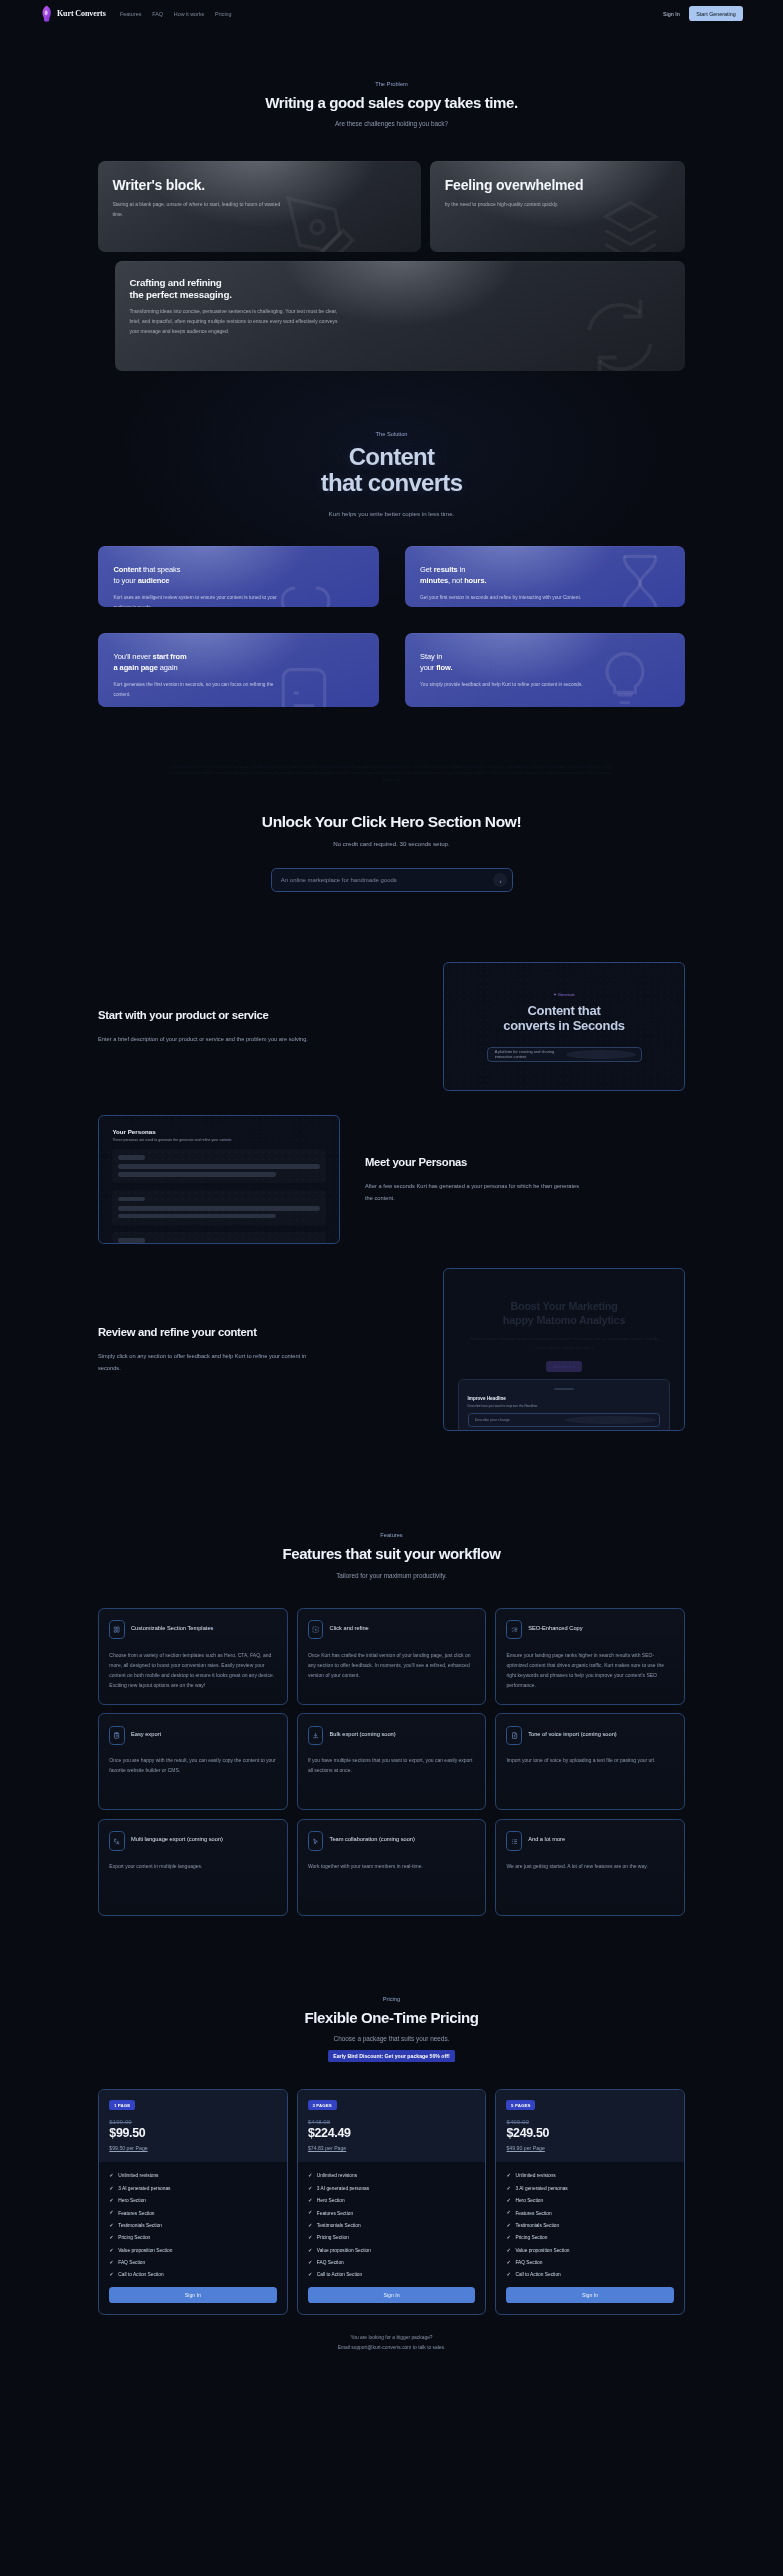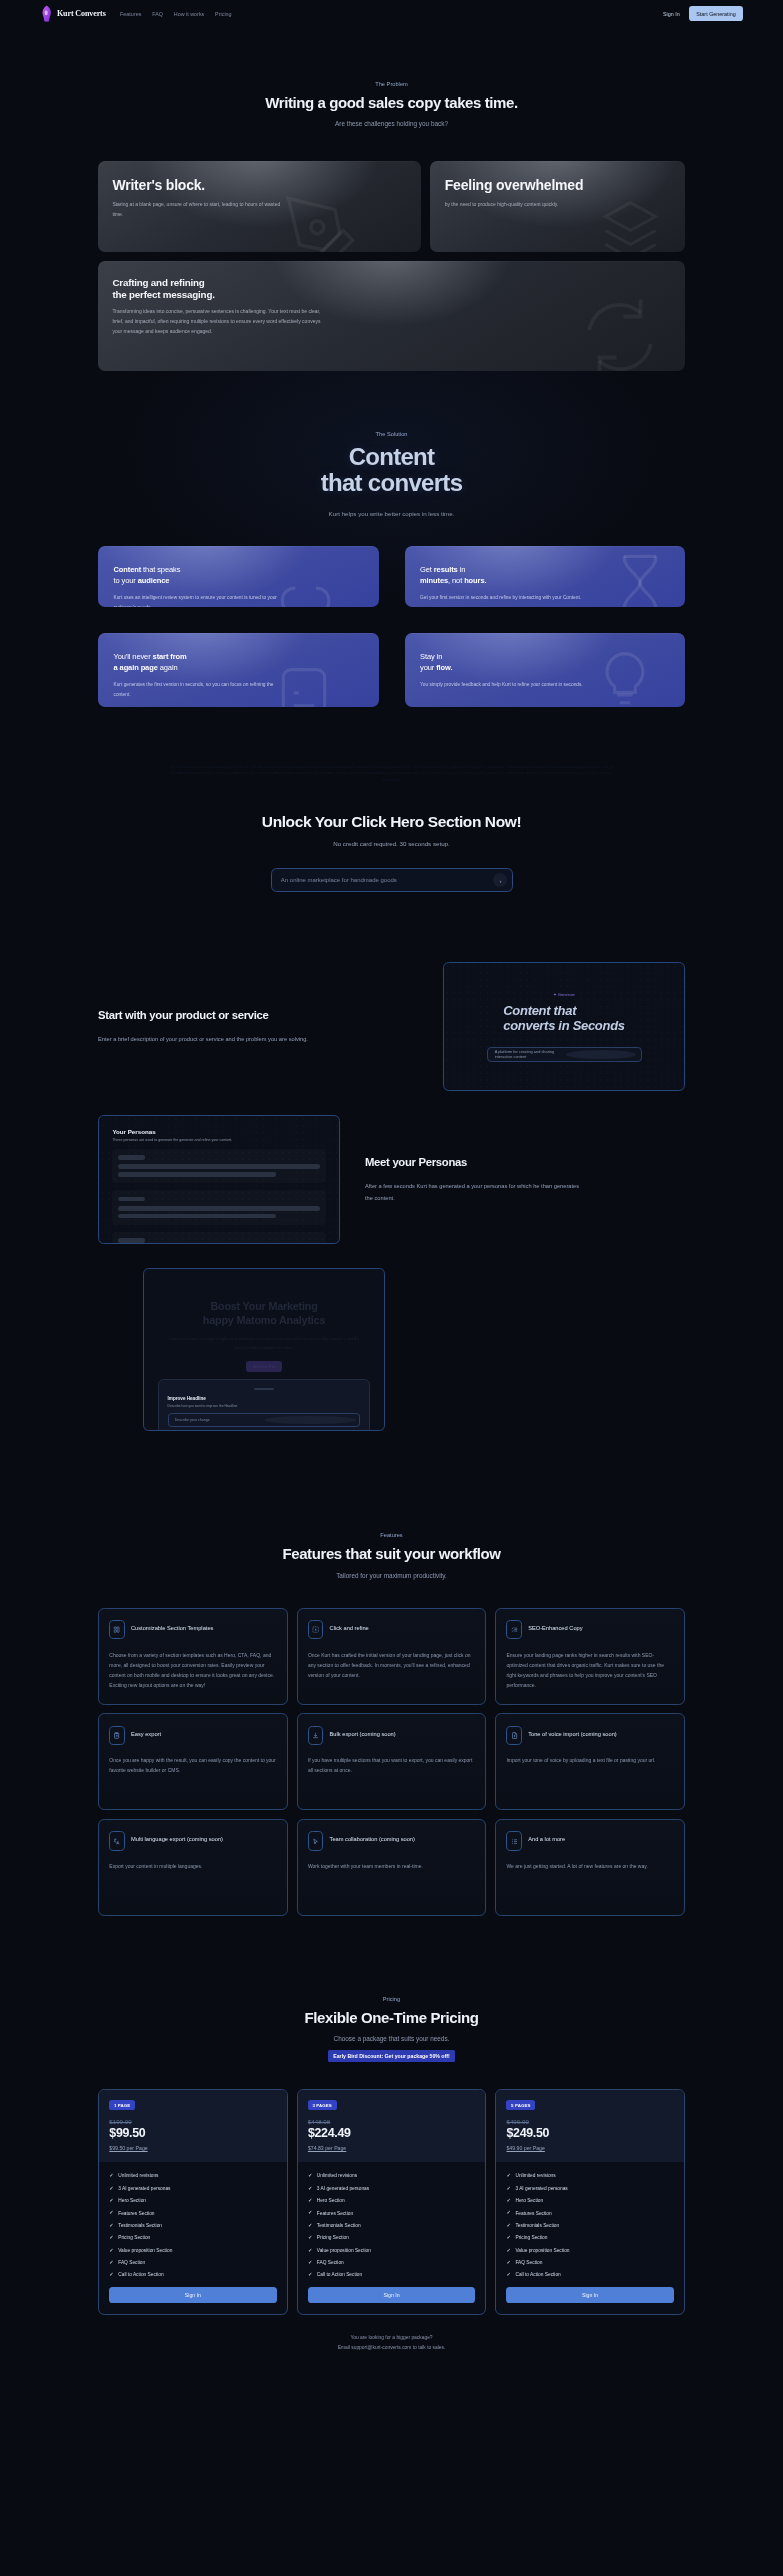--- a/index.html
+++ b/index.html
@@ -98,21 +98,21 @@
     padding: 15.5px 14.4px;
     box-shadow: inset 0 0.5px 0 rgba(255,255,255,0.06);
   }
   .prob-card .grain {
     position:absolute; inset:0; opacity:.5;
     background-image: radial-gradient(circle, rgba(255,255,255,0.035) 0.3px, transparent 0.4px);
     background-size: 1.5px 1.5px; pointer-events:none;
   }
   .p1 { flex: 0 0 323px; height: 91px; }
   .p2 { flex: 1; height: 91px; }
-  .p3 { height: 110px; margin-top: 9.3px; }
+  .p3 { height: 110px; margin-top: 9.3px; margin-left: 17px; }
   .prob-card h3 {
     font-size: 14px; font-weight: 700; color: #f4f6fa; line-height: 1.22;
     position: relative; letter-spacing: -0.2px;
   }
   .prob-card p {
     margin-top: 6.7px; font-size: 5px; line-height: 1.95;
     color: #a6acb8; max-width: 175px; position: relative;
   }
   .p3 p { max-width: 216px; }
   .p3 h3 { font-size: 9.8px; }
@@ -207,22 +207,22 @@
     background: #0b0f19; position: relative; overflow: hidden;
   }
   .mock-a { height: 129px; display:flex; flex-direction:column; align-items:center; justify-content:center; }
   .mock-dots {
     position:absolute; inset:0;
     background-image: radial-gradient(circle, rgba(255,255,255,0.05) 0.5px, transparent 0.5px);
     background-size: 6.7px 6.7px;
   }
   .mock-gen { color:#8b6fe0; font-size:4.1px; margin-bottom:5.7px; position:relative; }
   .mock-h {
-    font-size: 13px; font-weight: 700; color: #c0cde4; text-align: left;
-    line-height: 1.22; position: relative; letter-spacing:-0.3px;font-style:italic;
+    font-size: 13px; font-weight: 700; color: #c0cde4; text-align: center;
+    line-height: 1.22; position: relative; letter-spacing:-0.3px;
   }
   .mock-input {
     margin-top: 12.4px; width: 155px; height: 15.5px; border:0.5px solid #2b3f66;
     border-radius: 4.1px; background:#0e1421; display:flex; align-items:center;
     padding: 0 4.1px 0 7.2px; position:relative;
   }
   .mock-input span { font-size:3.9px; color:#8d98ad; flex:1; }
   .mock-input .ca { width:8.8px;height:8.8px;border-radius:50%;background:#1a2132; }
 
   .mock-b { height: 129px; padding: 11.3px 13.4px; }
@@ -543,20 +543,24 @@
             <div class="bar w3"></div>
           </div>
           <div class="persona-row">
             <div class="bar w1"></div>
 
           </div>
         </div>
       </div>
 
       <div class="step">
+        <div class="step-text">
+          <h3>Review and refine your content</h3>
+          <p>Simply click on any section to offer feedback and help Kurt to refine your content in seconds.</p>
+        </div>
         <div class="mock mock-c">
           <div class="mock-c-inner">
             <h4>
               <span>Boost Your Marketing</span><br>
               <span>happy Matomo Analytics</span>
             </h4>
             <p>Unlock real-time campaign insights and automate customer interactions with our cutting-edge analytics and AI-driven chatbot. Limited time offer!</p>
             <span class="pill">Start free Trial</span>
           </div>
           <div class="sheet">

